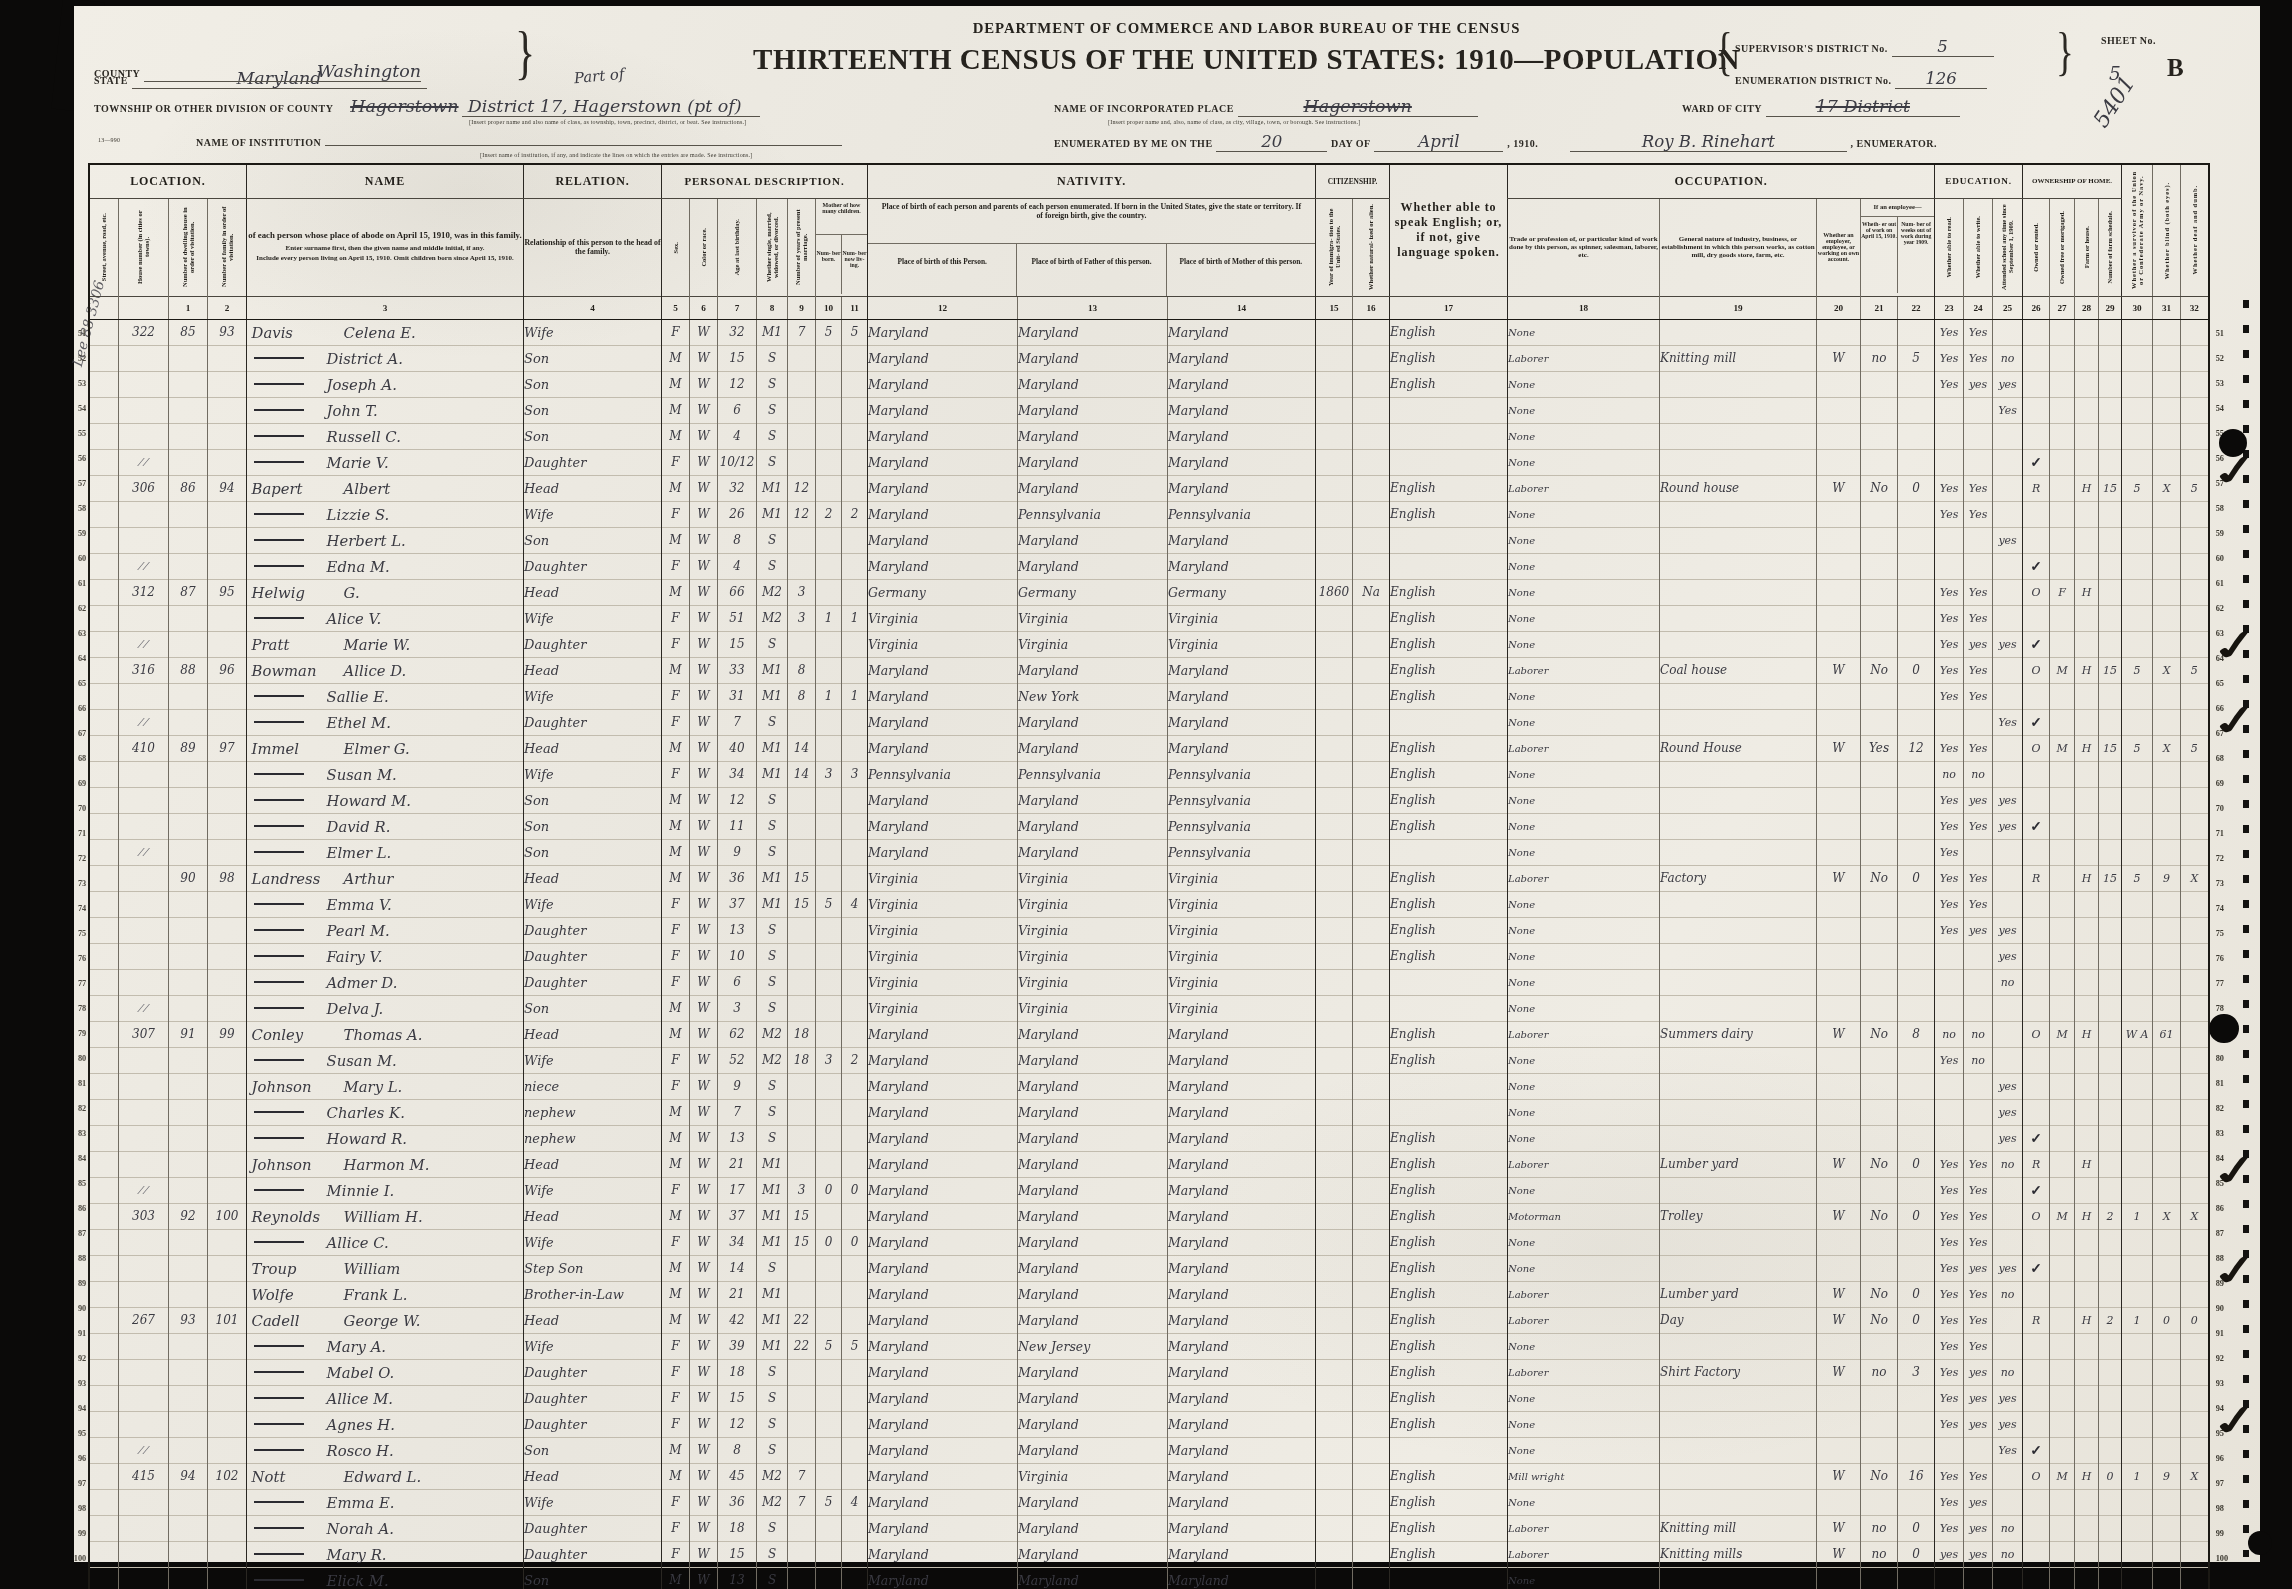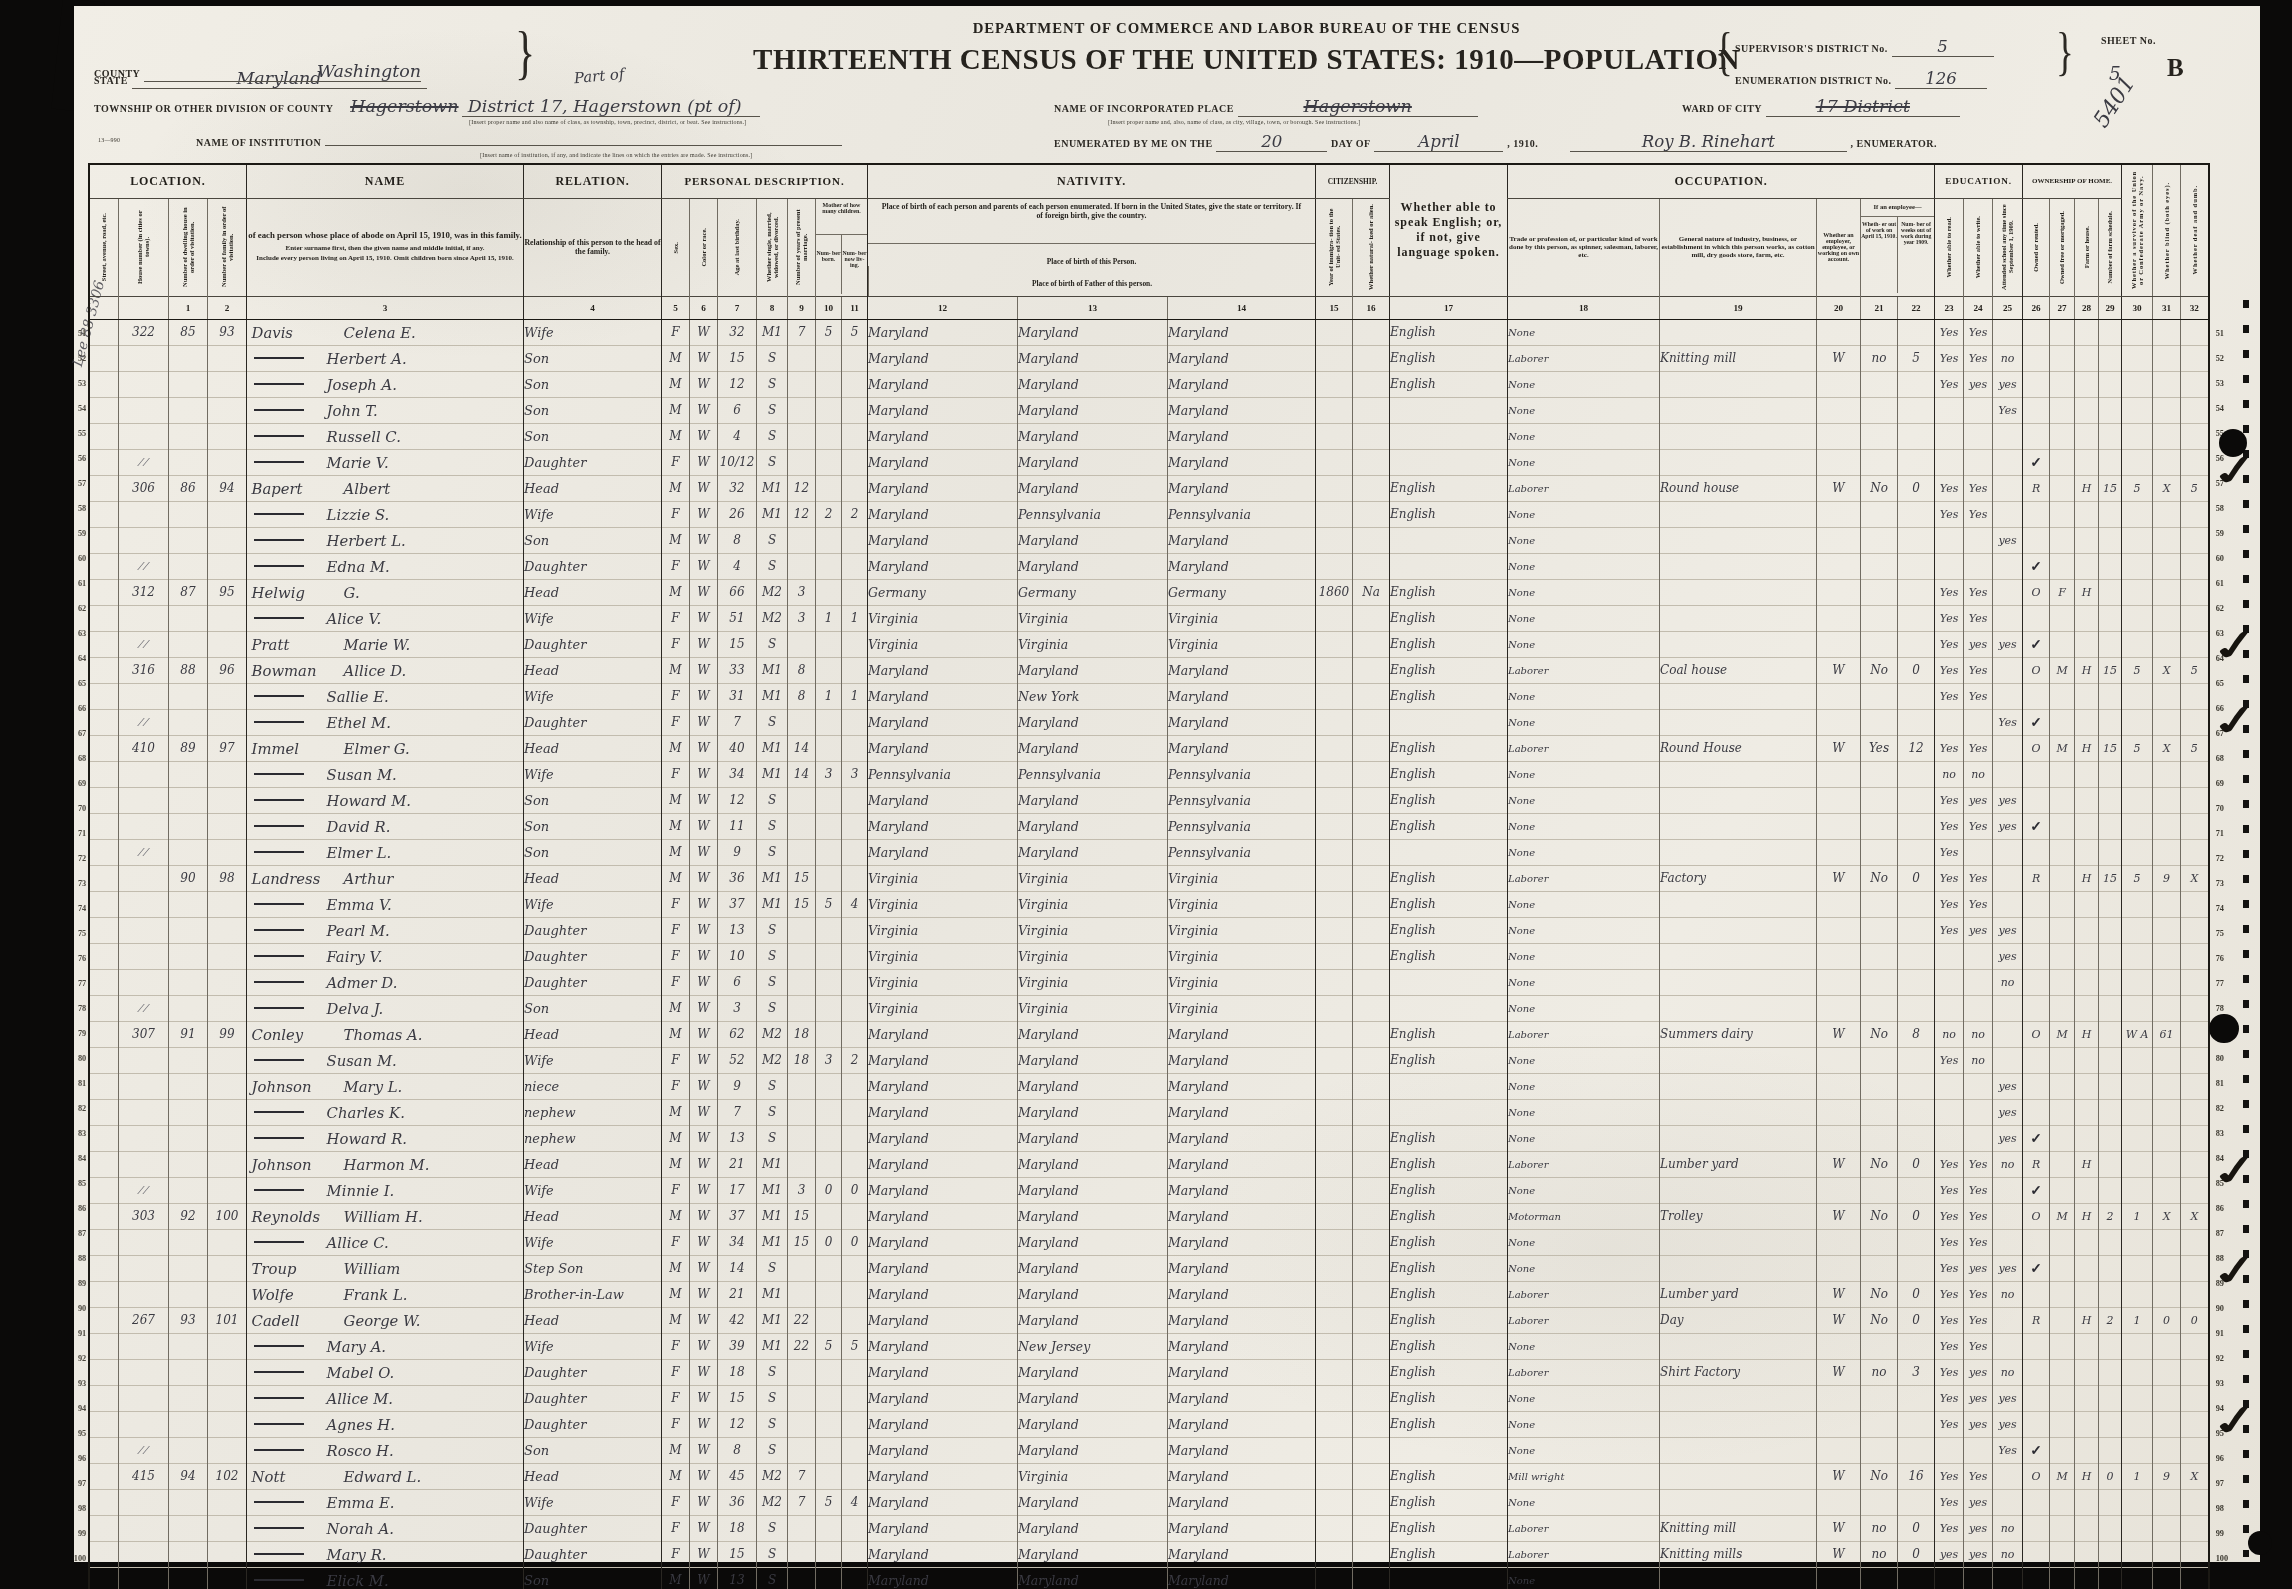--- a/index.html
+++ b/index.html
@@ -55,21 +55,21 @@
   .h-eng{font-size:7.8px;font-weight:bold;text-align:center;padding:0 5.5px;}
   .occ-desc{font-size:7px;font-weight:bold;text-align:center;padding:0 4.6px;}
   .emp-desc{font-size:6px;font-weight:bold;text-align:center;padding:0 1.8px;}
   .mother-cell{vertical-align:top;}
   .mother-top{font-size:6px;font-weight:bold;text-align:center;padding:1.8px 0.9px;border-bottom:0.9px solid #716c62;height:31px;}
   .mother-sub{display:flex;height:59px;}
   .mother-sub span{flex:1;font-size:5.8px;font-weight:bold;text-align:center;padding-top:14.8px;}
   .mother-sub span:first-child{border-right:0.9px solid #716c62;}
   .nat-cell{vertical-align:top;}
   .nat-desc{font-size:7.8px;font-weight:bold;text-align:center;padding:3.7px 13px;height:37px;}
-  .nat-sub{display:flex;border-top:0.9px solid #716c62;height:52px;flex-direction:column;}
+  .nat-sub{display:flex;border-top:0.9px solid #716c62;height:52px;}
   .nat-sub div{flex:1;font-size:7.4px;font-weight:bold;text-align:center;padding-top:13px;}
   .nat-sub div + div{border-left:0.9px solid #716c62;}
   .ifemp-cell{vertical-align:top;}
   .ifemp-top{font-size:6.6px;font-weight:bold;text-align:center;border-bottom:0.9px solid #716c62;padding:1.8px 0;height:11px;}
   .ifemp-sub{display:flex;height:76px;}
   .ifemp-sub span{flex:1;font-size:5.7px;font-weight:bold;text-align:center;padding-top:3.7px;}
   .ifemp-sub span:first-child{border-right:0.9px solid #716c62;}
 
   
   tbody td{height:25px;font-family:"DejaVu Serif",serif;font-style:italic;color:#3a3a42;}
@@ -399,21 +399,21 @@
             <td class="c-own"></td>
             <td class="c-3x hl"></td>
             <td class="c-3x"></td>
             <td class="c-3x"></td>
           </tr>
           <tr>
             <td class="c-st"></td>
             <td class="c-hs"></td>
             <td class="c-dw"></td>
             <td class="c-fm"></td>
-            <td class="c-name hl"><span class="ditto"></span><span class="gv">Herbert A.</span></td>
+            <td class="c-name hl"><span class="ditto"></span><span class="gv">District A.</span></td>
             <td class="c-rl hl">Son</td>
             <td class="c-xs hl">M</td>
             <td class="c-xs">W</td>
             <td class="c-xs">15</td>
             <td class="c-xs">S</td>
             <td class="c-xs"></td>
             <td class="c-xs"></td>
             <td class="c-xs"></td>
             <td class="c-pb hl">Maryland</td>
             <td class="c-pb">Maryland</td>

